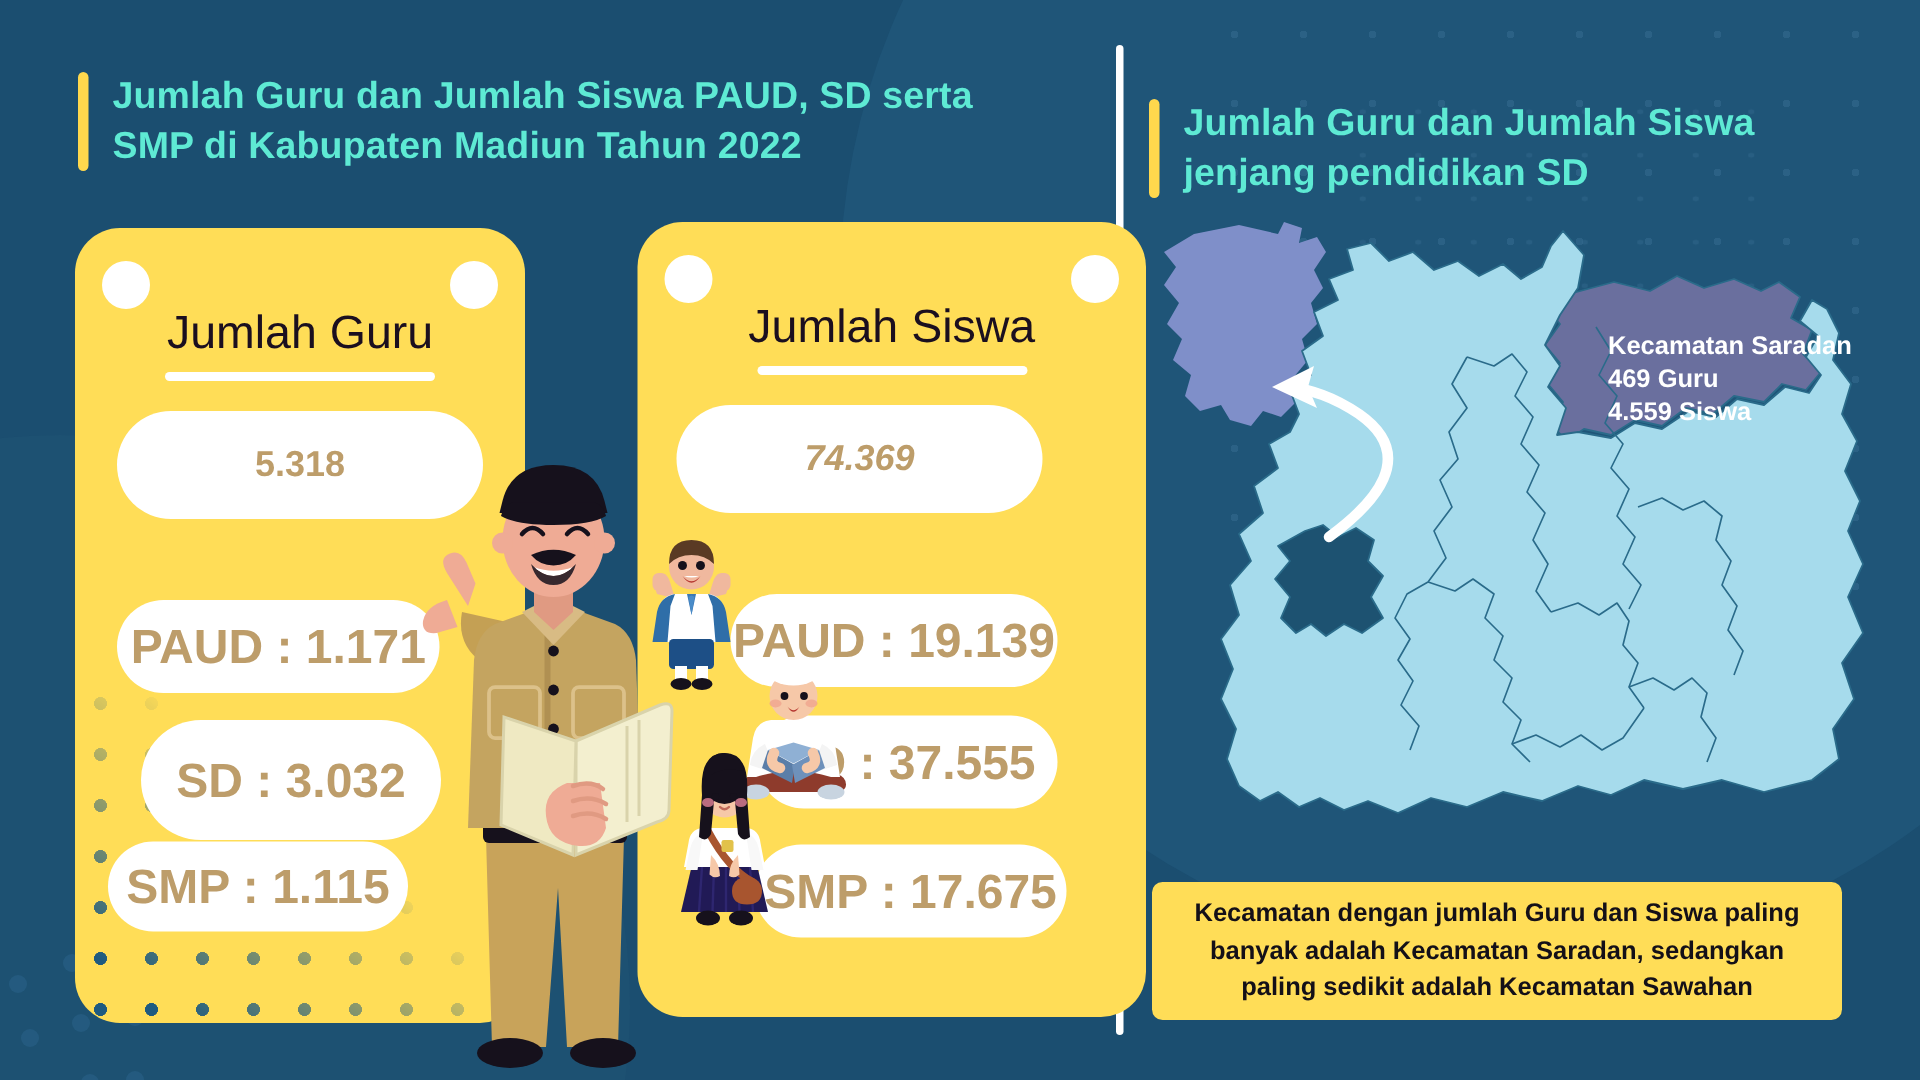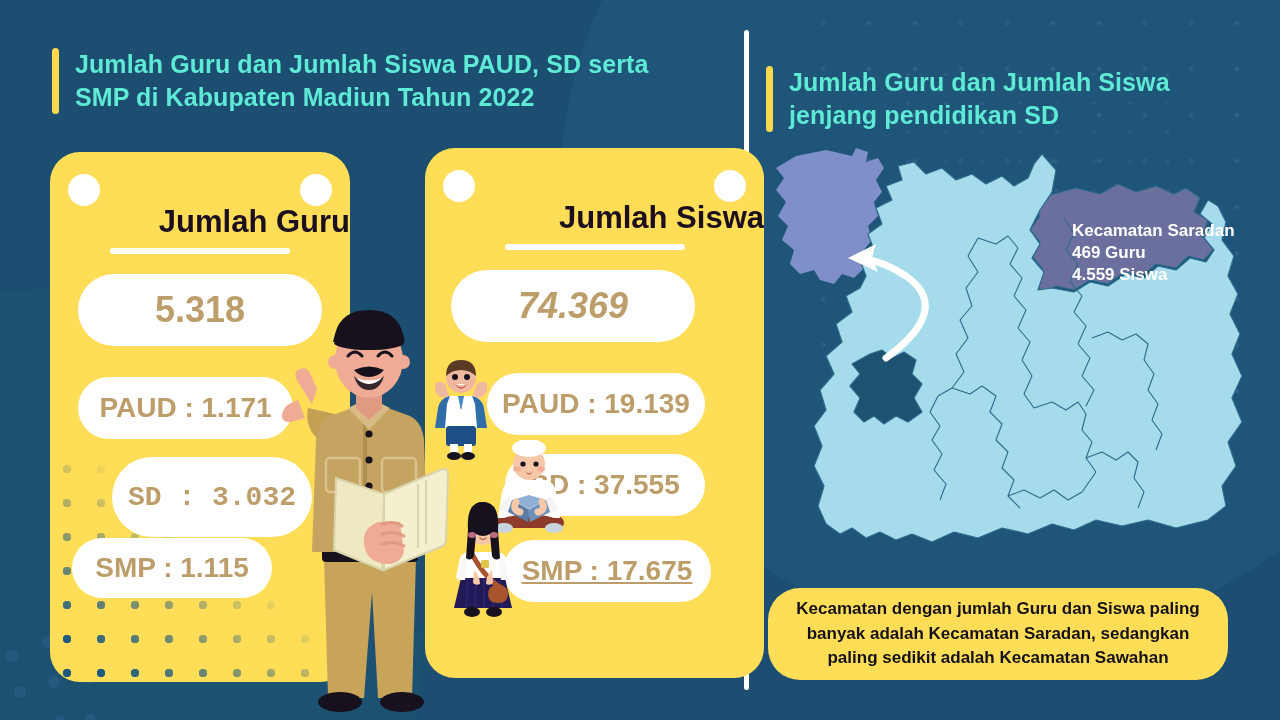--- a/index.html
+++ b/index.html
@@ -62,64 +62,64 @@
     background-size:34px 34px;
     -webkit-mask-image:linear-gradient(to top right, #000 12%, transparent 58%);
     mask-image:linear-gradient(to top right, #000 12%, transparent 58%);
     pointer-events:none;
   }
   .card .hole{
     position:absolute;top:22px;width:32px;height:32px;border-radius:50%;background:#fff;
   }
   .hole.l{left:18px;} .hole.r{right:18px;}
   .card-head{
-    position:absolute;left:0;right:0;top:52px;text-align:right;
-    color:#1b0f1f;font-size:31px;font-weight:bold;
+    position:absolute;left:0;right:0;top:52px;text-align:center;
+    color:#1b0f1f;font-size:31px;font-weight:normal;
   }
   .card-rule{
     position:absolute;left:50%;transform:translateX(-50%);top:96px;
     width:180px;height:6px;background:#fff;border-radius:4px;
   }
   .pill{
     position:absolute;background:#ffffff;border-radius:40px;
     display:flex;align-items:center;justify-content:center;
     color:#bd9d6a;font-weight:bold;white-space:nowrap;
   }
-  .pill.big{font-size:36px;}
-  .pill.sub{font-size:28px;}
+  .pill.big{font-size:24px;}
+  .pill.sub{font-size:32px;margin-top:23px;}
 
   
   #guru-total{left:28px;top:122px;width:244px;height:72px;}
   #guru-paud {left:28px;top:225px;width:215px;height:62px;}
-  #guru-sd   {left:62px;top:305px;width:200px;height:80px;font-family:Liberation Mono, monospace;}
+  #guru-sd   {left:44px;top:305px;width:200px;height:80px;}
   #guru-smp  {left:22px;top:386px;width:200px;height:60px;}
   
   #siswa-total{left:26px;top:122px;width:244px;height:72px;font-style:italic;}
   #siswa-paud {left:62px;top:225px;width:218px;height:62px;}
   #siswa-sd   {left:80px;top:306px;width:200px;height:62px;}
-  #siswa-smp  {left:78px;top:392px;width:208px;height:62px;text-decoration:underline;}
+  #siswa-smp  {left:78px;top:392px;width:208px;height:62px;}
 
   
   .ill{position:absolute;}
   #teacher{left:268px;top:308px;width:205px;height:406px;z-index:5;}
   #kid-paud{left:430px;top:360px;width:62px;height:100px;z-index:6;}
   #kid-sd{left:490px;top:440px;width:78px;height:100px;z-index:6;}
   #kid-smp{left:448px;top:500px;width:70px;height:122px;z-index:6;}
 
   
   #map{position:absolute;left:756px;top:140px;width:520px;height:440px;}
   .map-label{position:absolute;color:#fff;font-weight:bold;line-height:1.3;}
   #label-sawahan{left:810px;top:170px;font-size:17px;}
   #label-saradan{left:1072px;top:220px;font-size:17px;}
   .map-label .ln{display:block;}
 
   
   #caption{
     position:absolute;left:768px;top:588px;width:460px;height:92px;
-    background:#ffdd57;border-radius:32px;
+    background:#ffdd57;border-radius:7px;
     display:flex;align-items:center;justify-content:center;text-align:center;
     color:#141018;font-size:17px;font-weight:bold;line-height:1.45;
     padding:0 18px;box-sizing:border-box;white-space:pre-line;
   }
 </style>
 </head>
 <body>
 
 <div class="stage">
 

